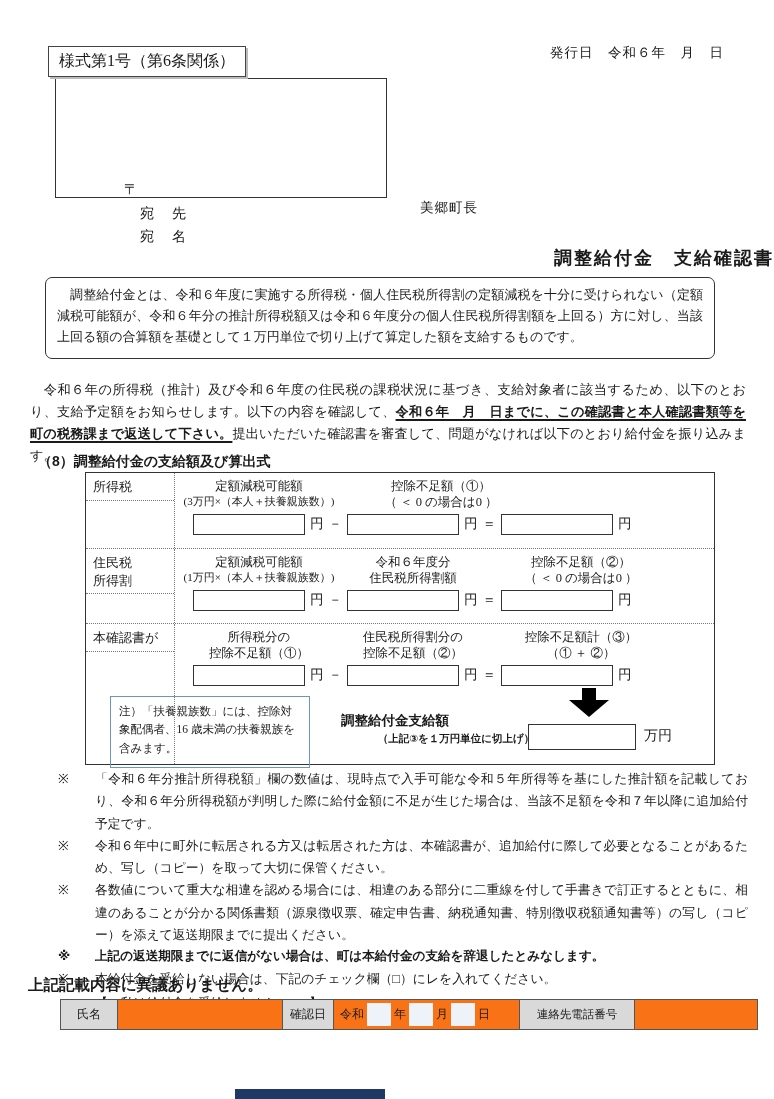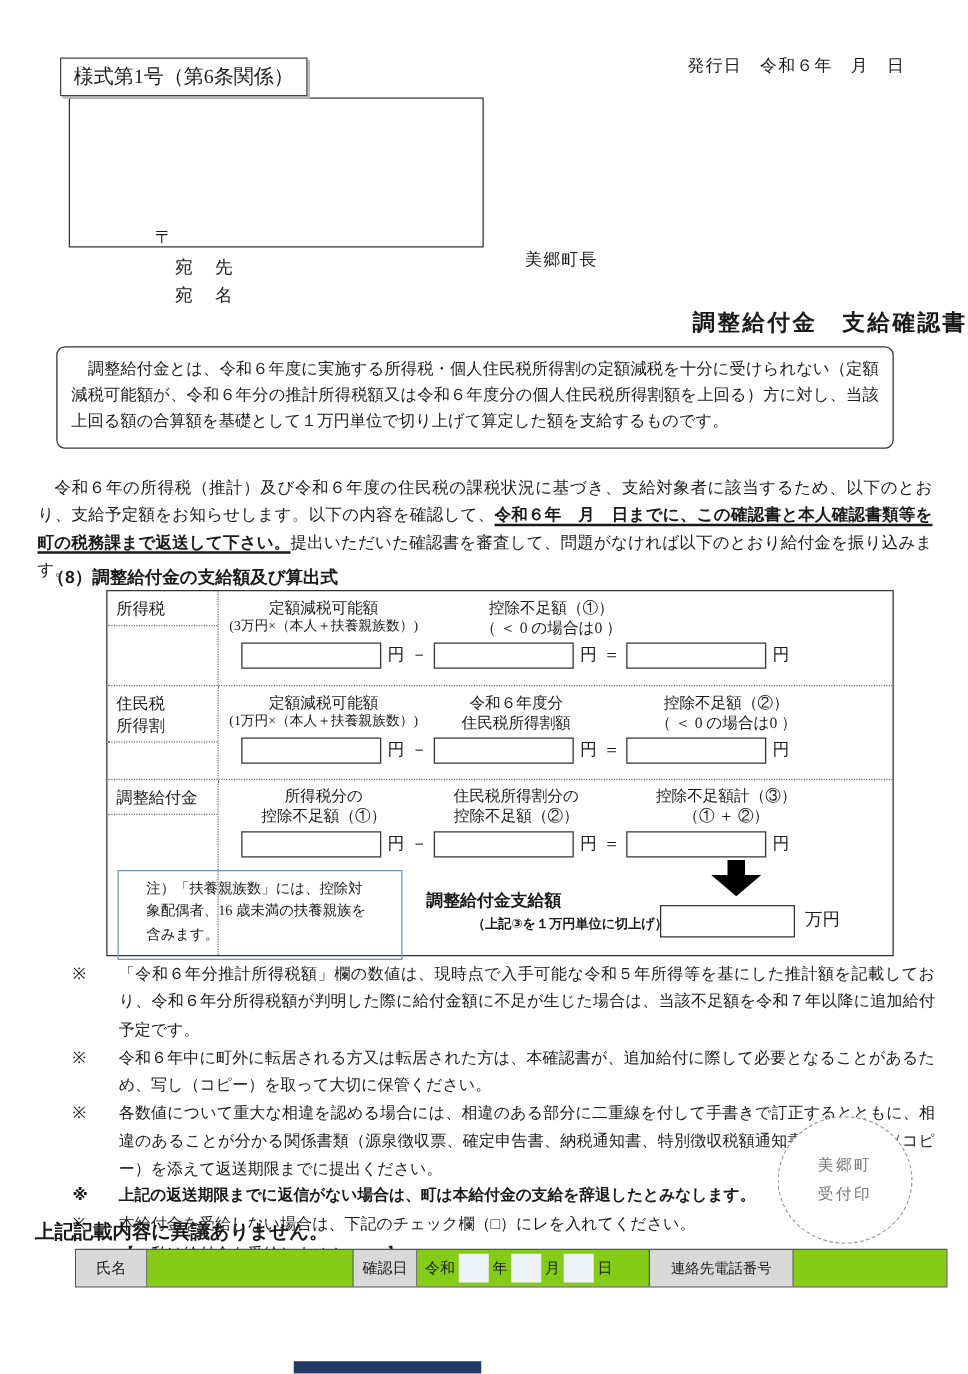--- a/index.html
+++ b/index.html
@@ -37,22 +37,22 @@
   .crow.r3{height:141px;border-top:1px dotted #777;}
   .labelcol{position:absolute;left:0;top:0;bottom:0;width:89px;border-right:1px dotted #777;box-sizing:border-box;}
   .labelbox{border-bottom:1px dotted #777;padding:5px 4px 4px 7px;font-size:13px;line-height:1.35;}
   .heads{display:flex;margin-left:89px;padding-top:5px;text-align:center;font-size:12.5px;line-height:1.3;}
   .heads .c1{width:168px;} .heads .c2{width:140px;} .heads .c3{width:196px;}
   .heads .sub{font-size:11px;}
   .formula{display:flex;align-items:center;margin-left:107px;margin-top:3px;font-size:13.5px;}
   .fbox{width:112px;height:21px;border:1.4px solid #333;background:#fff;box-sizing:border-box;}
   .op{margin:0 5px;} .yen{margin-left:5px;}
 
-  .note-box{position:absolute;left:8px;top:72px;width:182px;height:60px;border:1.2px solid #6e94c0;
-            padding:5px 22px;font-size:11.5px;line-height:1.6;box-sizing:content-box;}
+  .note-box{position:absolute;left:24px;top:72px;width:182px;height:60px;border:1.2px solid #6e94c0;
+            padding:5px 8px;font-size:11.5px;line-height:1.6;box-sizing:content-box;}
   .result-title{position:absolute;left:255px;top:88px;width:230px;text-align:left;
                 font-size:13.5px;font-weight:bold;}
   .result-sub{position:absolute;left:255px;top:108px;width:230px;text-align:center;
               font-size:10.5px;font-weight:bold;}
   .arrow{position:absolute;left:483px;top:64px;width:40px;height:30px;}
   .arrow .stem{position:absolute;left:13px;top:0;width:14px;height:12px;background:#000;}
   .arrow .head{position:absolute;left:0;top:12px;width:0;height:0;
                border-left:20px solid transparent;border-right:20px solid transparent;border-top:17px solid #000;}
   .result-box{position:absolute;left:442px;top:100px;width:108px;height:26px;border:1.4px solid #333;background:#fff;box-sizing:border-box;}
   .result-unit{position:absolute;left:558px;top:103px;font-size:14px;}
@@ -71,21 +71,21 @@
          display:flex;flex-direction:column;align-items:center;justify-content:center;gap:6px;background:#fff;}
 
   .agreement{position:absolute;left:28px;top:975px;font-size:15.5px;font-weight:bold;}
 
   
   .bform{position:absolute;left:60px;top:999px;width:698px;height:31px;border:1.5px solid #555;
          display:flex;box-sizing:border-box;font-size:12px;}
   .bcell{display:flex;align-items:center;justify-content:center;border-right:1px solid #555;box-sizing:border-box;}
   .bcell:last-child{border-right:none;}
   .bgray{background:#d9d9d9;}
-  .bblue{background:#84cc16;}
+  .bblue{background:#f97316;}
   .w-name{width:57px;} .w-nameval{width:165px;} .w-conf{width:51px;}
   .w-date{width:186px;justify-content:flex-start;padding-left:6px;gap:3px;}
   .w-phone{width:115px;font-size:11.5px;} .w-phoneval{flex:1;}
   .strip{width:24px;height:23px;background:#eef3fa;}
 
   .footer-note{position:absolute;left:0;top:1039px;width:100%;text-align:center;
                font-size:14.5px;font-weight:bold;letter-spacing:0.5px;}
   .footer-bar{position:absolute;left:235px;top:1089px;width:150px;height:10px;background:#1f3864;}
 </style>
 </head>
@@ -163,21 +163,21 @@
         <div class="fbox"></div>
         <span class="yen">円</span>
         <span class="op">＝</span>
         <div class="fbox"></div>
         <span class="yen">円</span>
       </div>
     </div>
 
     <div class="crow r3">
       <div class="labelcol">
-        <div class="labelbox"><span>調整給付金</span></div>
+        <div class="labelbox"><span>本確認書が</span></div>
       </div>
       <div class="heads">
         <div class="c1">
             <div>所得税分の</div>
             <div>控除不足額（①）</div>
           </div>
         <div class="c2">
             <div>住民税所得割分の</div>
             <div>控除不足額（②）</div>
           </div>
@@ -225,24 +225,20 @@
       <span class="mk">※</span>
       <span class="tx">上記の返送期限までに返信がない場合は、町は本給付金の支給を辞退したとみなします。</span>
     </div>
     <div class="note-row">
       <span class="mk">※</span>
       <span class="tx">本給付金を受給しない場合は、下記のチェック欄（□）にレを入れてください。</span>
     </div>
     <div class="decline-line"><span>【　私は給付金を受給しません</span>　<span class="cb">□</span>　<span>】</span></div>
   </div>
 
-  <div class="stamp">
-    <span>美郷町</span>
-    <span>受付印</span>
-  </div>
 
   <div class="agreement gothic">上記記載内容に異議ありません。</div>
 
   <div class="bform gothic">
     <div class="bcell bgray w-name">氏名</div>
     <div class="bcell bblue w-nameval"></div>
     <div class="bcell bgray w-conf">確認日</div>
     <div class="bcell bblue w-date">
       <span>令和</span>
       <span class="strip"></span>

